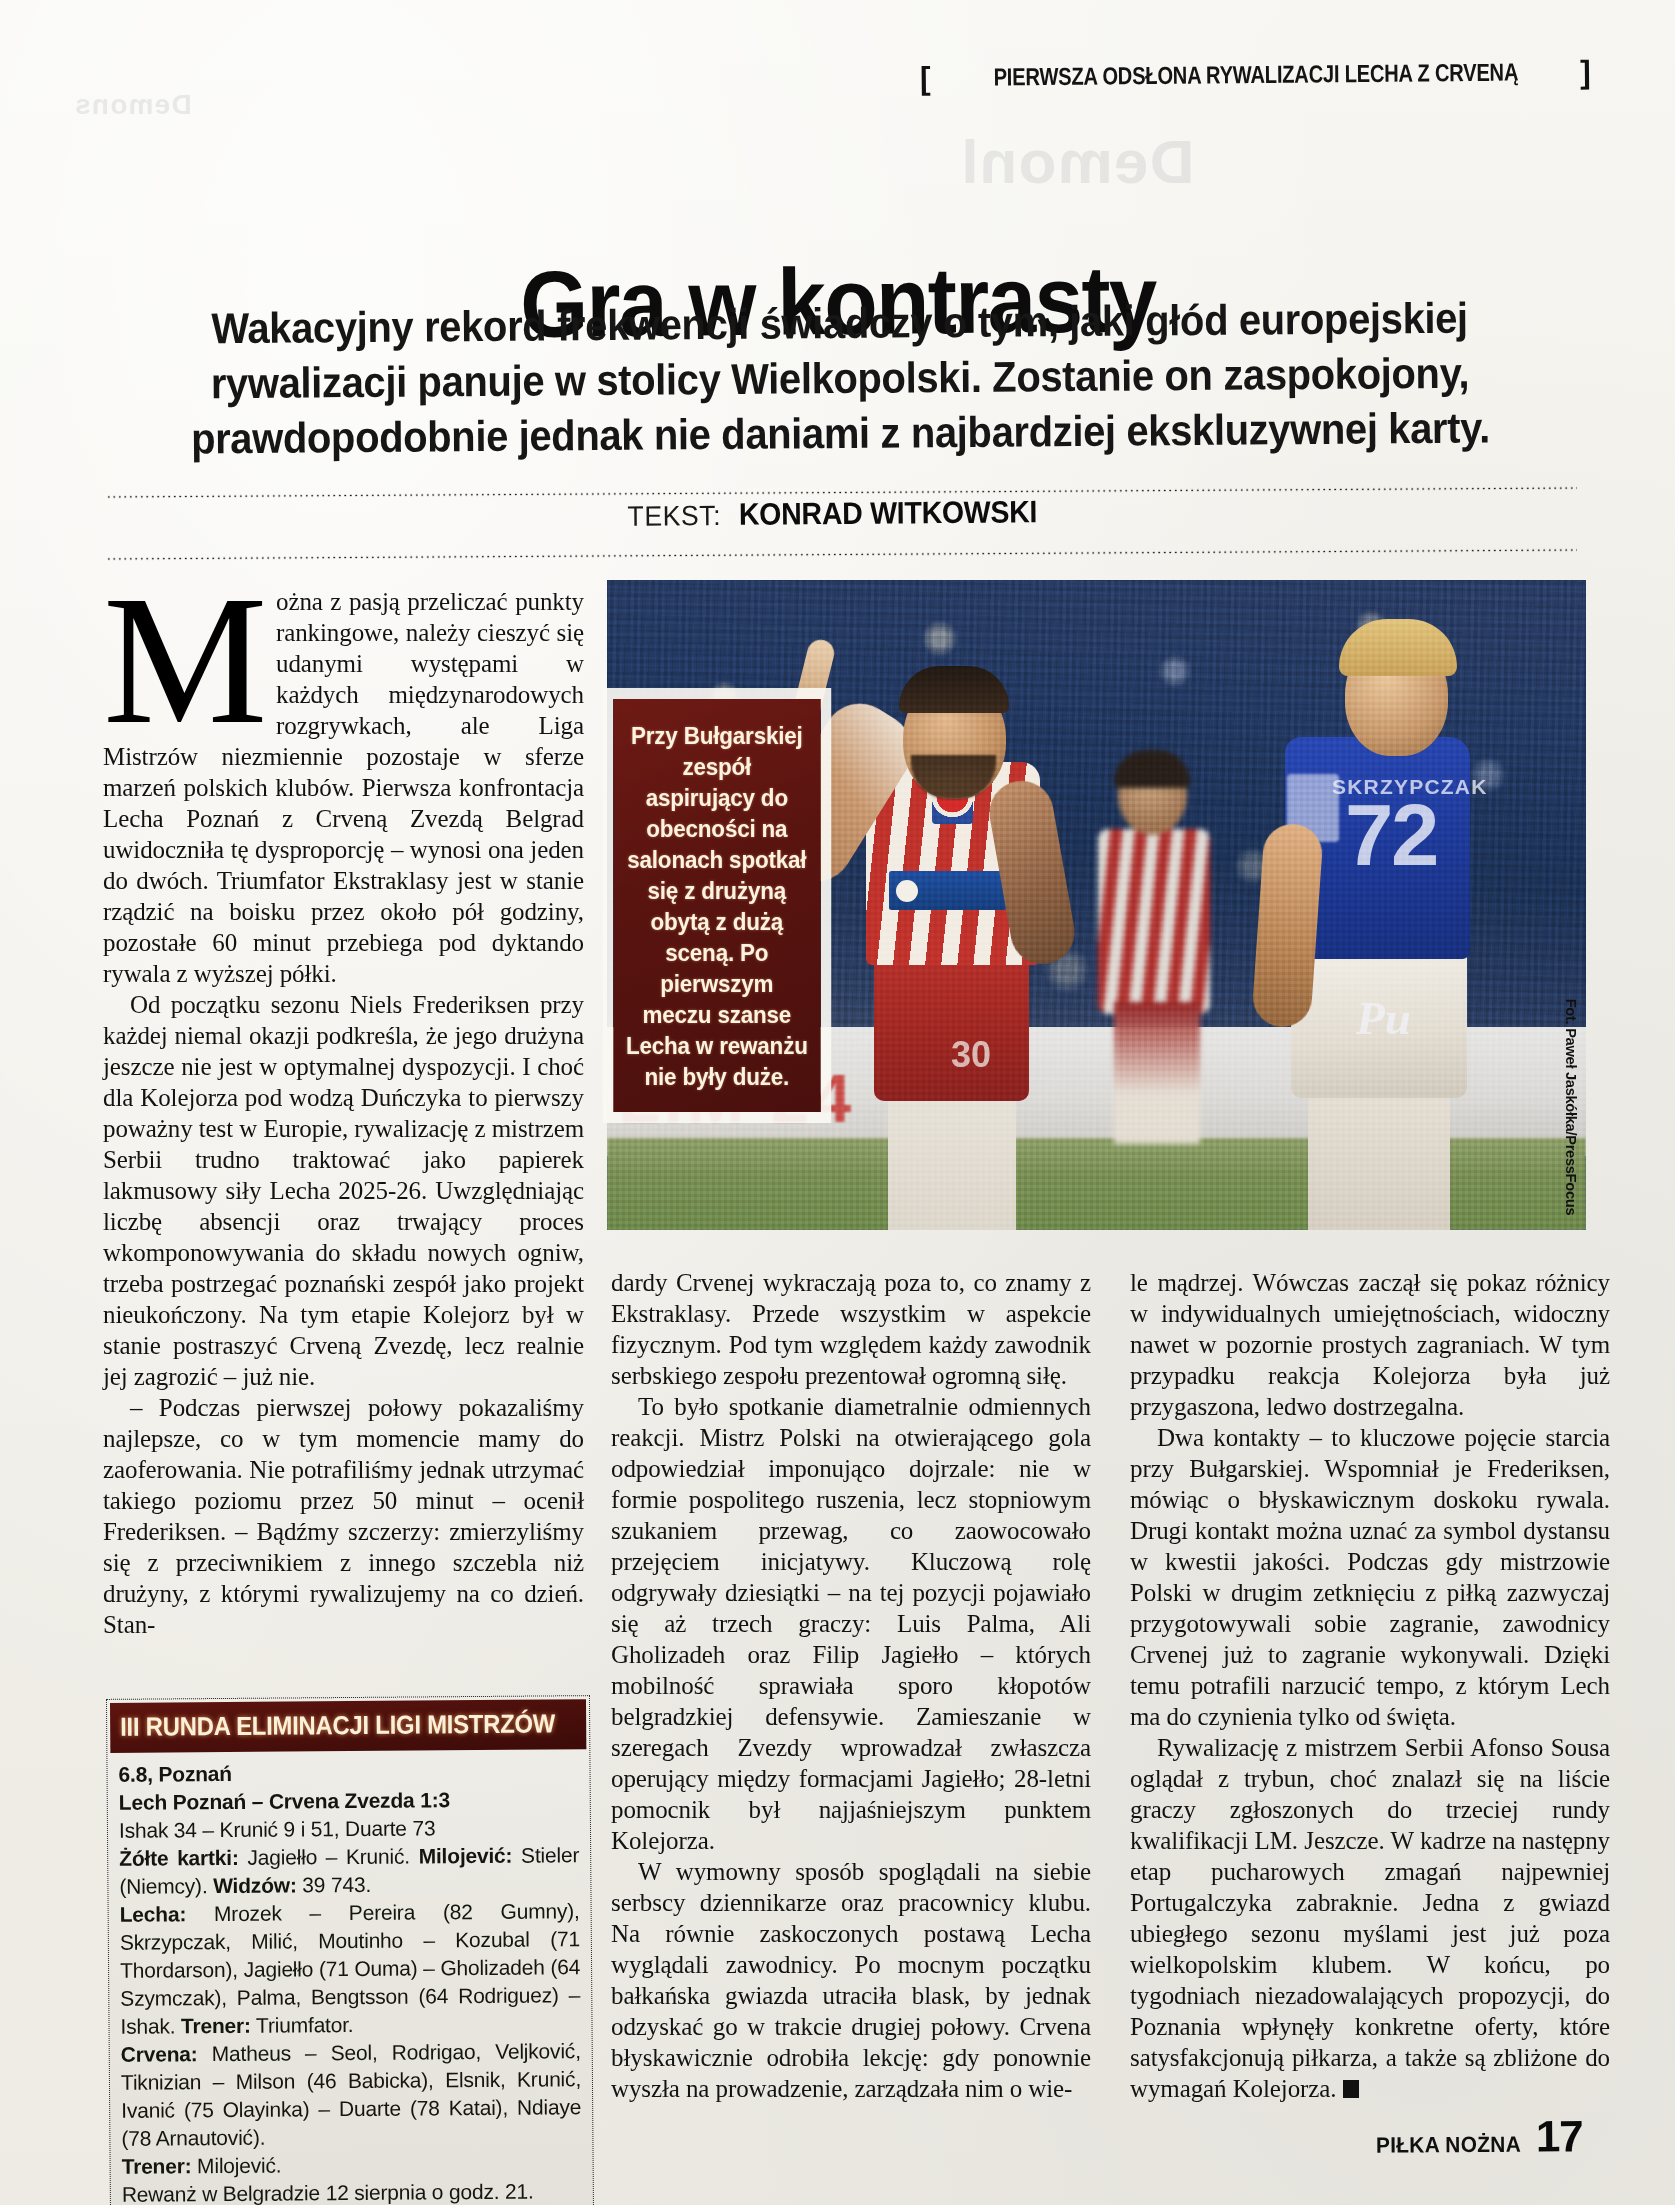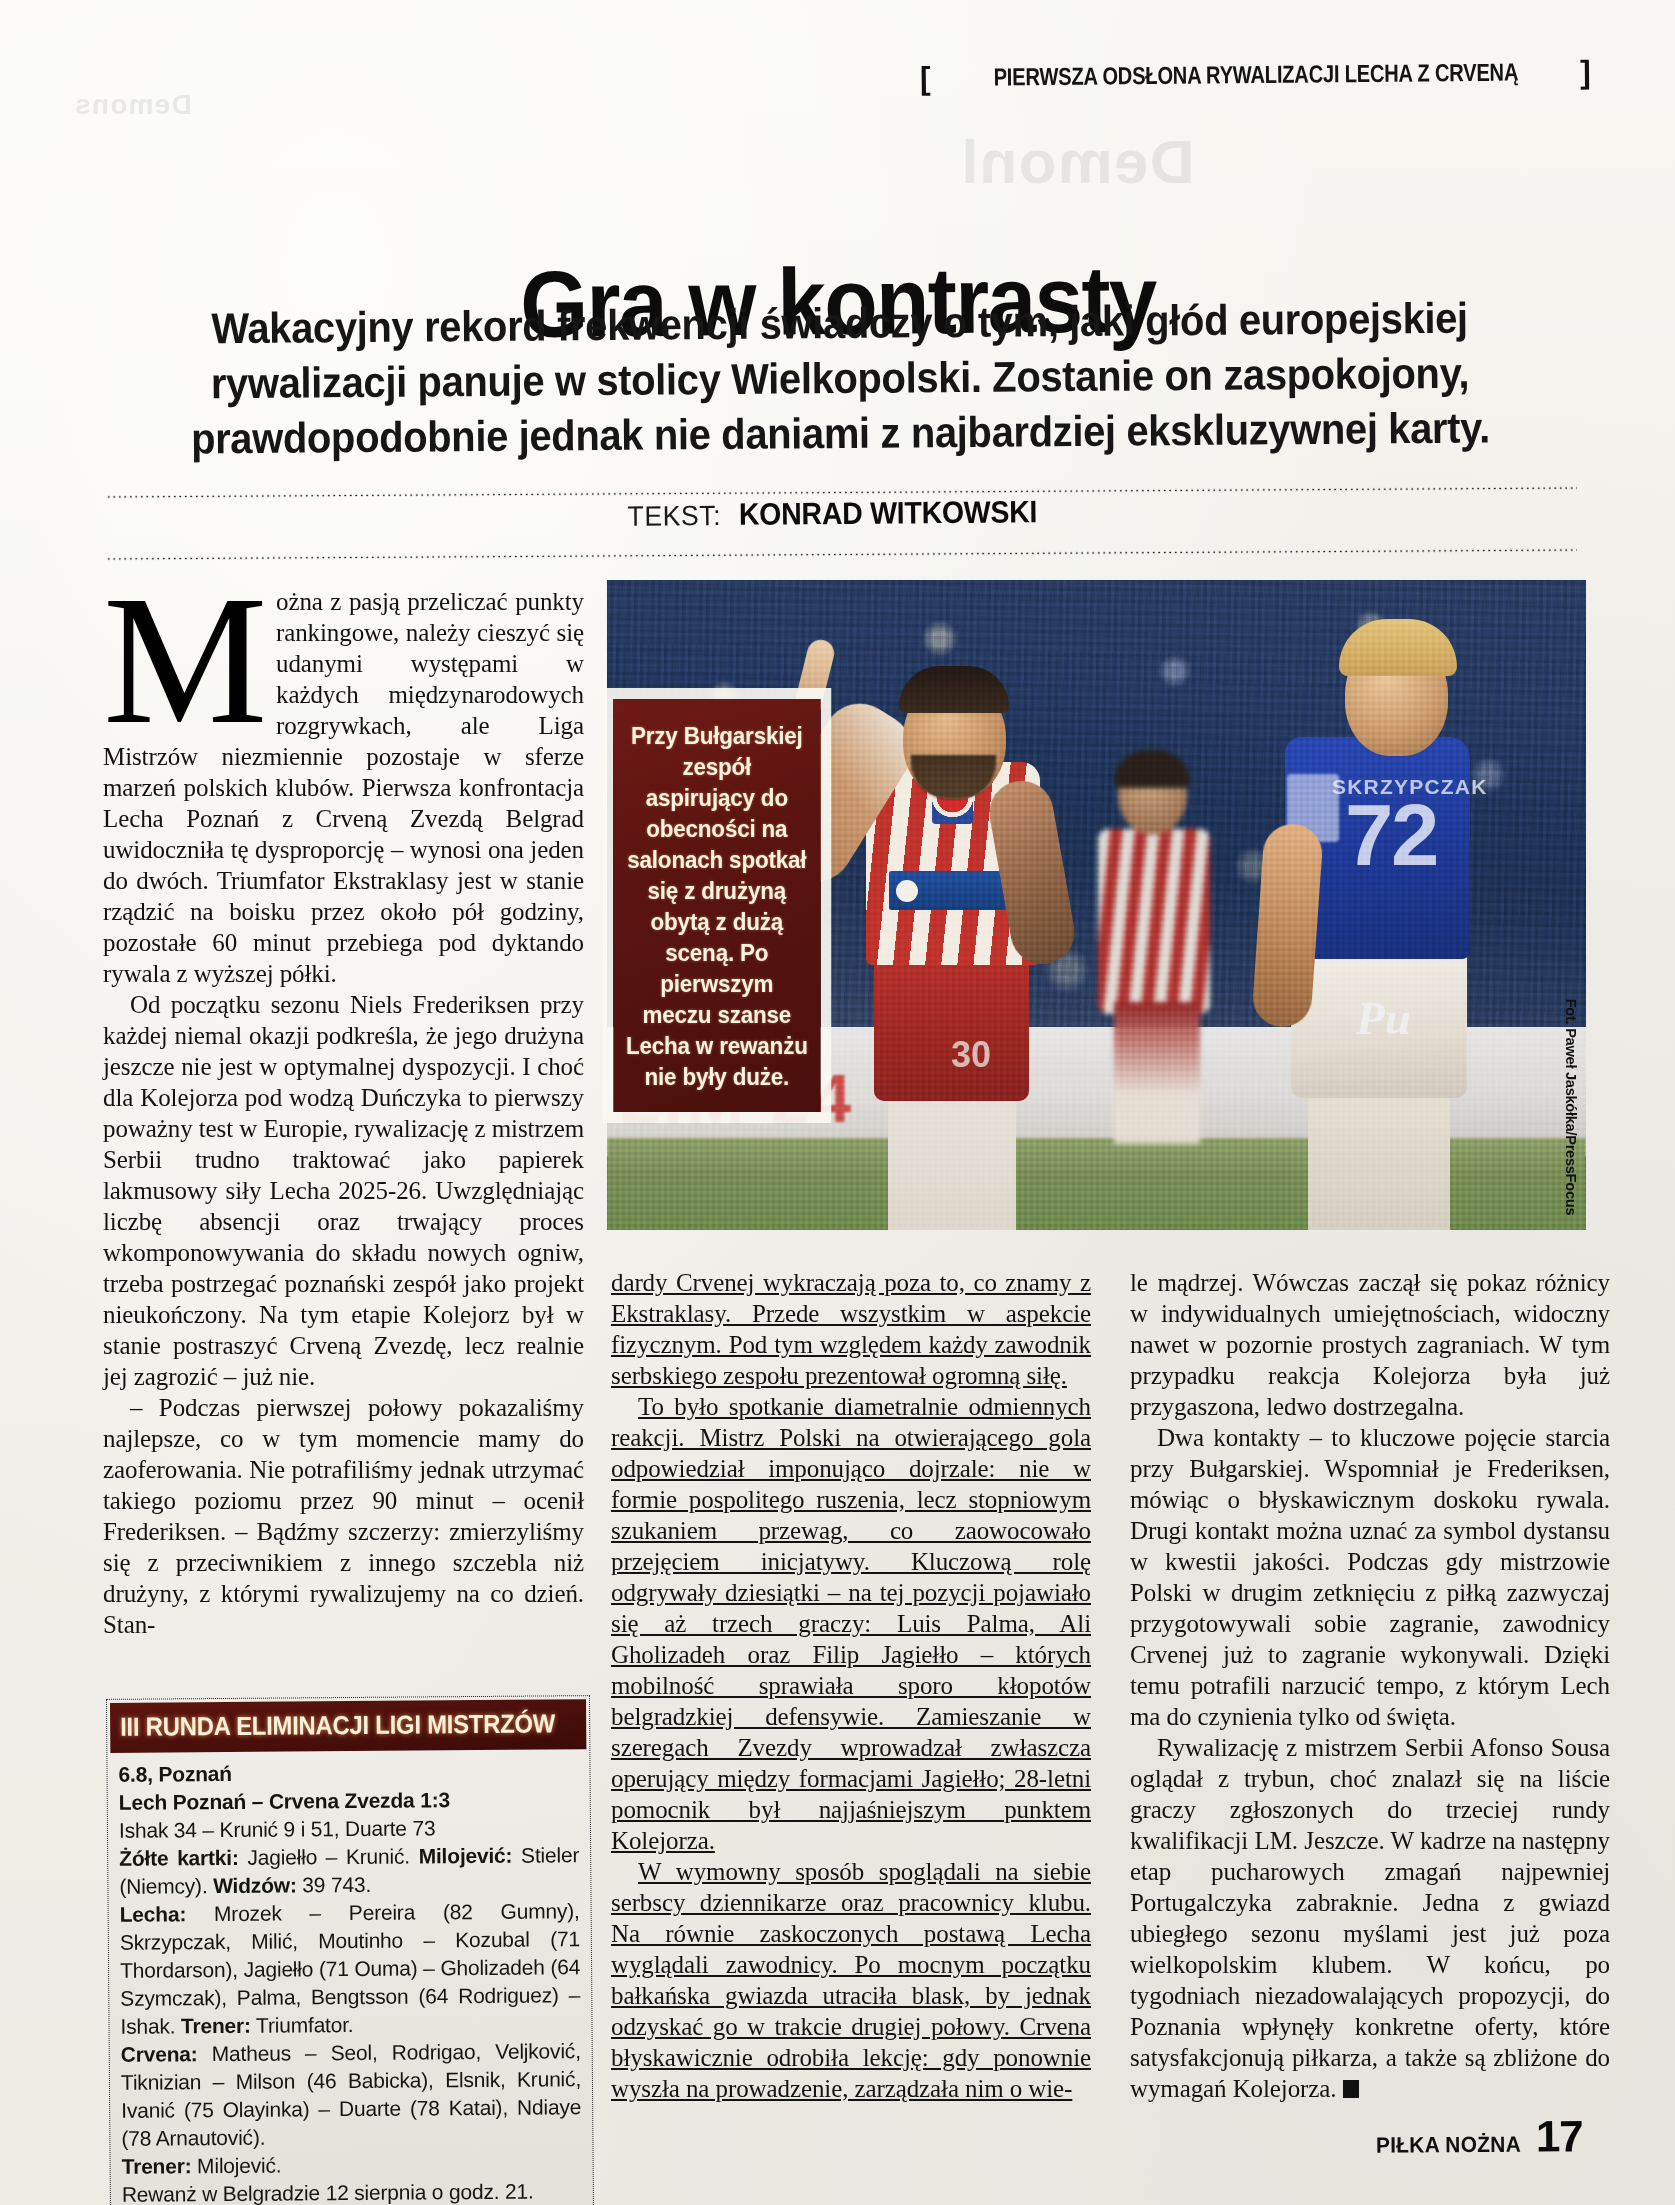--- a/index.html
+++ b/index.html
@@ -138,21 +138,21 @@
     line-height: 31px;
     text-align: justify;
     color: #121212;
     hyphens: manual;
     letter-spacing: -0.1px;
   }
   .col p { margin: 0; text-indent: 27px; }
   .col p.noind { text-indent: 0; }
 
   #col1 { left: 103px; top: 586px; width: 481px; }
-  #col2 { left: 611px; top: 1267px; width: 480px; text-decoration: underline; }
+  #col2 { left: 611px; top: 1267px; width: 480px; }
   #col3 { left: 1106px; top: 1267px; width: 480px; margin-left: 24px; }
 
   .dropcap {
     float: left;
     font-family: "Liberation Serif", serif;
     font-weight: 400;
     font-size: 185px;
     line-height: 140px;
     margin: 3.7px 8.6px -3.7px 0;
     color: #000;
@@ -475,21 +475,21 @@
     <div class="photo-grain"></div>
     <div class="photo-credit">Fot. Paweł Jaskółka/PressFocus</div>
   </div>
 
   <div class="pullquote">Przy Bułgarskiej zespół aspirujący do obecności na salonach spotkał się z drużyną obytą z dużą sceną. Po pierwszym meczu szanse Lecha w rewanżu nie były duże.</div>
 
   <div class="col" id="col1">
     <span class="dropcap">M</span>
     <p class="noind">ożna z pasją przeliczać punkty rankingowe, należy cieszyć się udanymi występami w każdych międzynarodowych rozgrywkach, ale Liga Mistrzów niezmiennie pozostaje w sferze marzeń polskich klubów. Pierwsza konfrontacja Lecha Poznań z Crveną Zvezdą Belgrad uwidoczniła tę dysproporcję – wynosi ona jeden do dwóch. Triumfator Ekstraklasy jest w stanie rządzić na boisku przez około pół godziny, pozostałe 60 minut przebiega pod dyktando rywala z wyższej półki.</p>
     <p>Od początku sezonu Niels Frederiksen przy każdej niemal okazji podkreśla, że jego drużyna jeszcze nie jest w optymalnej dyspozycji. I choć dla Kolejorza pod wodzą Duńczyka to pierwszy poważny test w Europie, rywalizację z mistrzem Serbii trudno traktować jako papierek lakmusowy siły Lecha 2025-26. Uwzględniając liczbę absencji oraz trwający proces wkomponowywania do składu nowych ogniw, trzeba postrzegać poznański zespół jako projekt nieukończony. Na tym etapie Kolejorz był w stanie postraszyć Crveną Zvezdę, lecz realnie jej zagrozić – już nie.</p>
-    <p>– Podczas pierwszej połowy pokazaliśmy najlepsze, co w tym momencie mamy do zaoferowania. Nie potrafiliśmy jednak utrzymać takiego poziomu przez 90 minut – ocenił Frederiksen. – Bądźmy szczerzy: zmierzyliśmy się z przeciwnikiem z innego szczebla niż drużyny, z którymi rywalizujemy na co dzień. Stan-</p>
+    <p>– Podczas pierwszej połowy pokazaliśmy najlepsze, co w tym momencie mamy do zaoferowania. Nie potrafiliśmy jednak utrzymać takiego poziomu przez 50 minut – ocenił Frederiksen. – Bądźmy szczerzy: zmierzyliśmy się z przeciwnikiem z innego szczebla niż drużyny, z którymi rywalizujemy na co dzień. Stan-</p>
   </div>
 
   <div class="col" id="col2">
     <p class="noind">dardy Crvenej wykraczają poza to, co znamy z Ekstraklasy. Przede wszystkim w aspekcie fizycznym. Pod tym względem każdy zawodnik serbskiego zespołu prezentował ogromną siłę.</p>
     <p>To było spotkanie diametralnie odmiennych reakcji. Mistrz Polski na otwierającego gola odpowiedział imponująco dojrzale: nie w formie pospolitego ruszenia, lecz stopniowym szukaniem przewag, co zaowocowało przejęciem inicjatywy. Kluczową rolę odgrywały dziesiątki – na tej pozycji pojawiało się aż trzech graczy: Luis Palma, Ali Gholizadeh oraz Filip Jagiełło – których mobilność sprawiała sporo kłopotów belgradzkiej defensywie. Zamieszanie w szeregach Zvezdy wprowadzał zwłaszcza operujący między formacjami Jagiełło; 28-letni pomocnik był najjaśniejszym punktem Kolejorza.</p>
     <p>W wymowny sposób spoglądali na siebie serbscy dziennikarze oraz pracownicy klubu. Na równie zaskoczonych postawą Lecha wyglądali zawodnicy. Po mocnym początku bałkańska gwiazda utraciła blask, by jednak odzyskać go w trakcie drugiej połowy. Crvena błyskawicznie odrobiła lekcję: gdy ponownie wyszła na prowadzenie, zarządzała nim o wie-</p>
   </div>
 
   <div class="col" id="col3">
     <p class="noind">le mądrzej. Wówczas zaczął się pokaz różnicy w indywidualnych umiejętnościach, widoczny nawet w pozornie prostych zagraniach. W tym przypadku reakcja Kolejorza była już przygaszona, ledwo dostrzegalna.</p>

